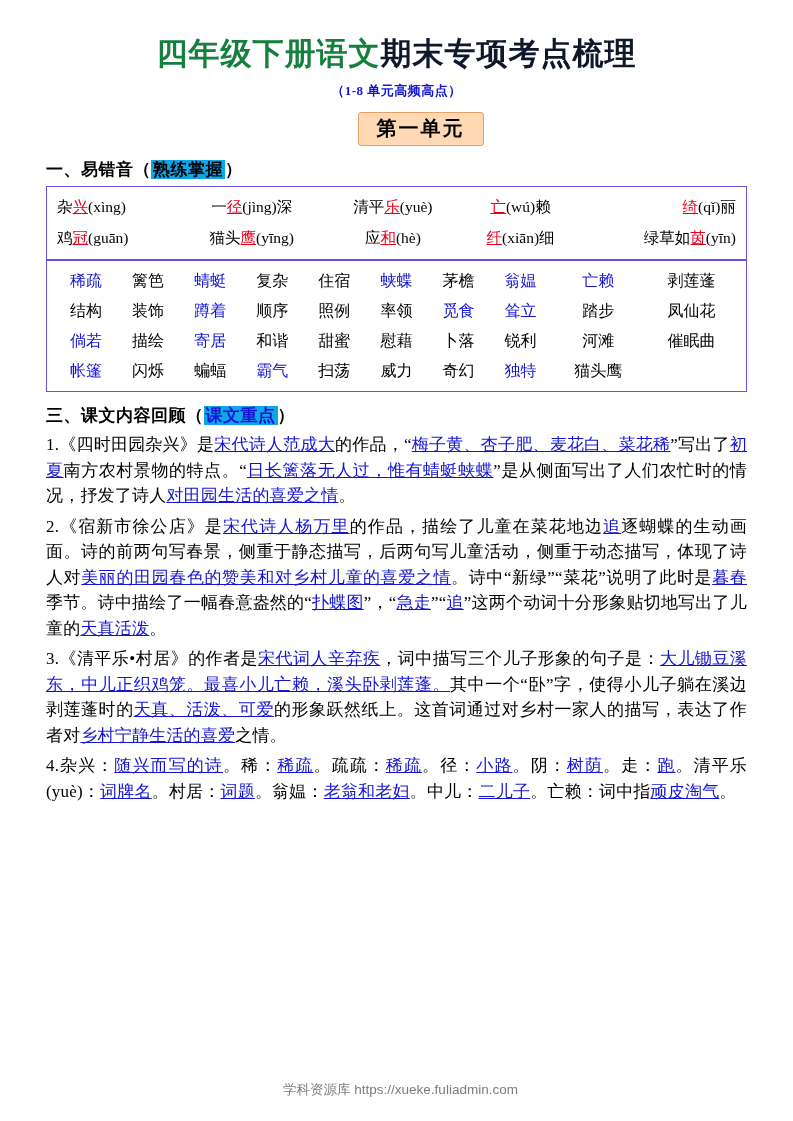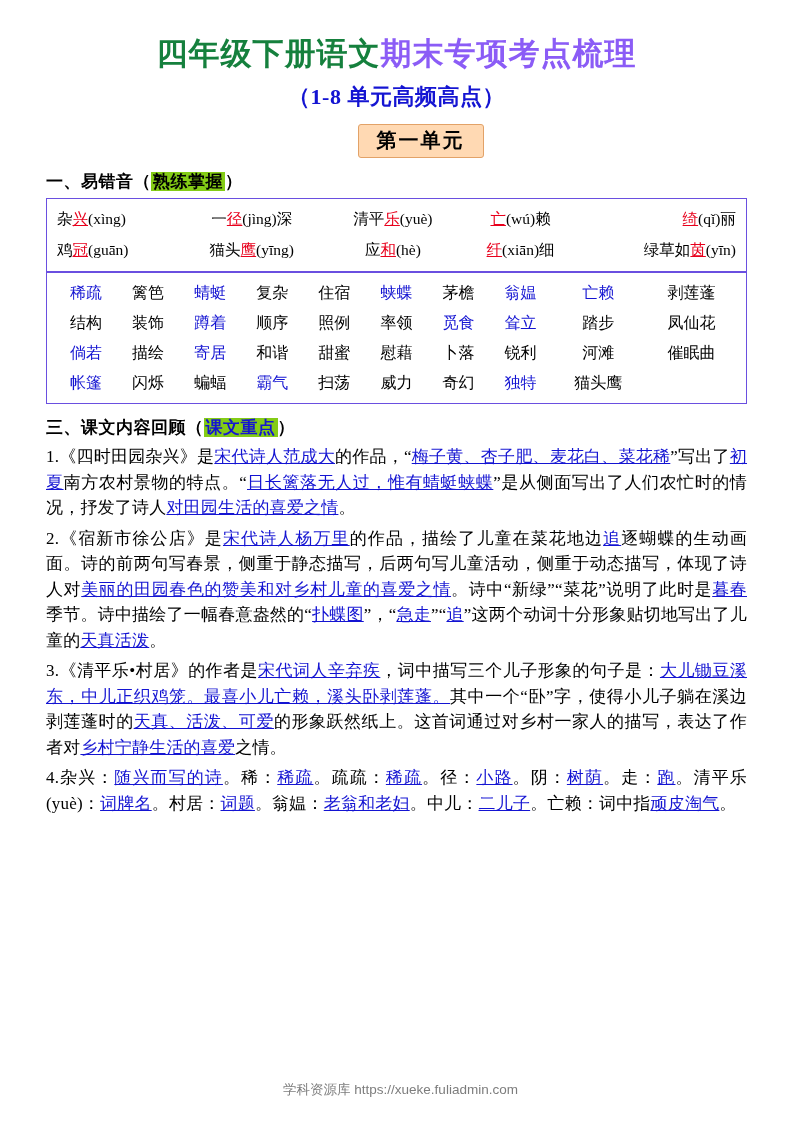--- a/index.html
+++ b/index.html
@@ -26,25 +26,25 @@
   
   .title-line {
     text-align: center;
     font-size: 31px;
     font-weight: bold;
     letter-spacing: 1px;
     line-height: 40px;
     margin-top: 6px;
   }
   .title-black { color: #15803d; }
-  .title-red { color: #8b5cf6; font-family: Liberation Serif, serif; }
+  .title-red { color: #0f172a; font-family: Liberation Serif, serif; }
 
   .subtitle {
     text-align: center;
-    font-size: 22px;
+    font-size: 13px;
     font-weight: bold;
     color: #1414d2;
     margin-top: 8px;
     letter-spacing: 0.5px;
   }
 
   .unit-banner-wrap {
     text-align: center;
     margin-top: 12px;
   }
@@ -62,21 +62,21 @@
   }
 
   
   .sec-head {
     font-size: 17px;
     font-weight: bold;
     margin: 12px 0 5px 0;
     letter-spacing: 0.5px;
   }
   .hl-yellow {
-    background: #84cc16;
+    background: #0ea5e9;
     padding: 0 2px;
   }
   .blue-txt { color: #1414d2; }
 
   
   .box {
     border: 1.5px solid #6a4fe0;
     padding: 5px 8px;
     box-sizing: border-box;
   }

